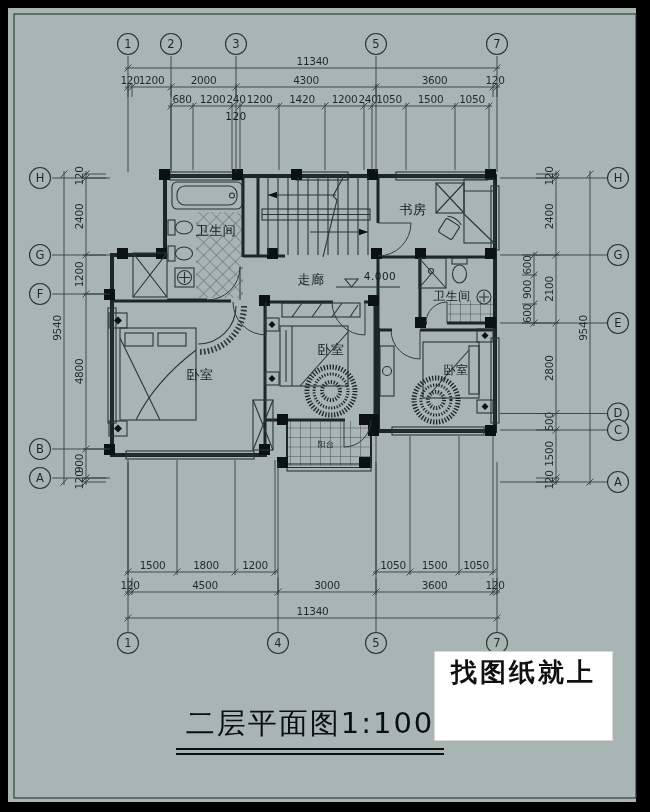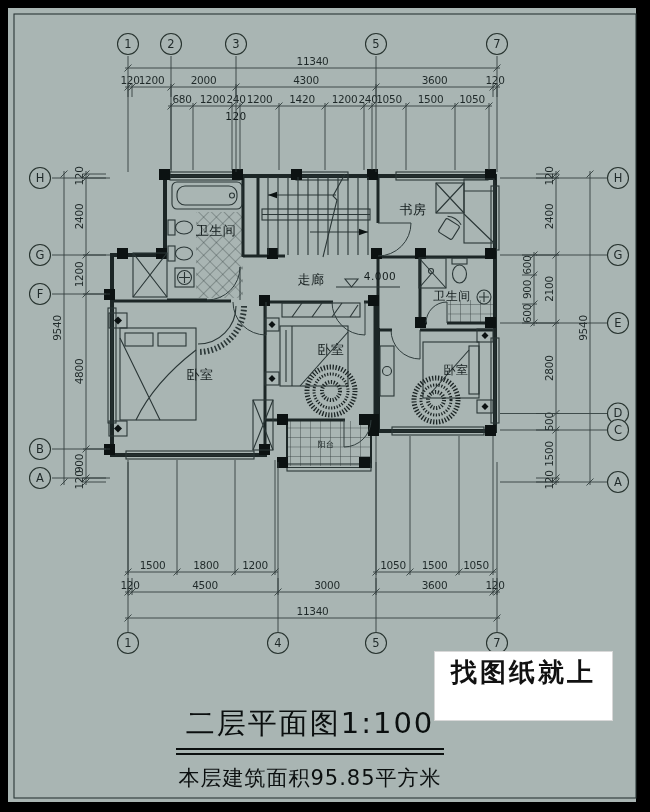--- a/index.html
+++ b/index.html
@@ -12,21 +12,21 @@
   .w2{stroke:#1c2626;stroke-width:2;fill:none}
   .t{stroke:#2a3636;stroke-width:1.1;fill:none}
   .dr{stroke:#303d3d;stroke-width:1;fill:none}
   .col{fill:#0c1212;stroke:none}
   .dim{stroke:#333f3f;stroke-width:0.9;fill:none}
   .rug{fill:none;stroke:#1b2424}
   .titleblock{position:absolute;left:95px;top:698px;width:430px;text-align:center;color:#0b0f0f;margin-top:6px;}
   .title{display:inline-block;font-size:29px;letter-spacing:2px;padding:0 10px 4px;
          border-bottom:7px double #0b0f0f;white-space:nowrap;}
   .subtitle{font-size:21px;margin-top:9px;letter-spacing:1px;white-space:nowrap;}
-  .wm{position:absolute;left:435px;top:652px;width:177px;height:68px;background:#ffffff;
+  .wm{position:absolute;left:435px;top:652px;width:177px;height:88px;background:#ffffff;
       text-align:center;box-shadow:0 0 0 1px #d8d8d8;}
   .wm1{font-size:26px;font-weight:bold;color:#111;letter-spacing:3px;margin-top:3px;white-space:nowrap;}
   .wm2{font-size:19px;font-weight:bold;color:#1414cc;letter-spacing:0px;white-space:nowrap;}
 </style>
 </head>
 <body>
 
 <div class="sheet"></div>
 
 <svg id="plan" width="650" height="812" viewBox="0 0 650 812">
@@ -473,18 +473,17 @@
       <text x="331" y="354" text-anchor="middle" style="font-size:13px;fill:#141d1d;letter-spacing:0.5px">卧室</text>
       <text x="456" y="374" text-anchor="middle" style="font-size:12px;fill:#141d1d;letter-spacing:0.5px">卧室</text>
       <text x="326" y="447" text-anchor="middle" style="font-size:8px;fill:#141d1d;letter-spacing:0.5px">阳台</text>
       <text x="380" y="280" text-anchor="middle" style="font-size:10.5px;fill:#141d1d;letter-spacing:0.5px">4.000</text>
       <text x="236" y="120" text-anchor="middle" style="font-size:10.5px;fill:#141d1d;letter-spacing:0.5px">120</text>
     </g>
 </svg>
 
 <div class="titleblock">
   <div class="title">二层平面图1:100</div>
-  <div class="subtitle">本层建筑面积95.85平方米</div>
 </div>
 
 <div class="wm">
   <div class="wm1">找图纸就上</div>
 </div>
 
 </body></html>

